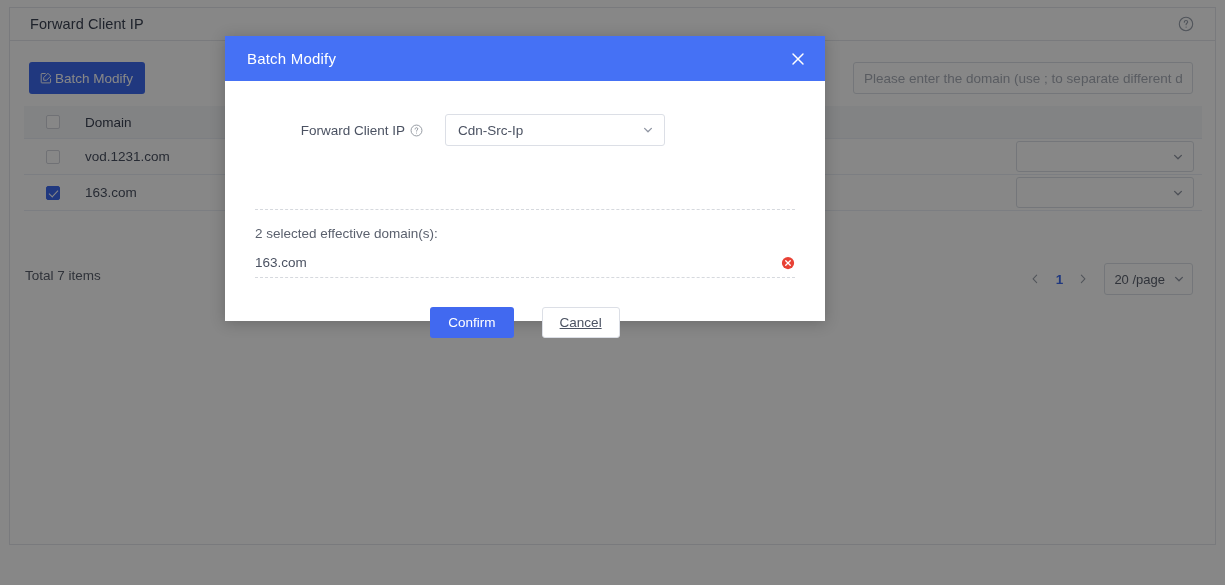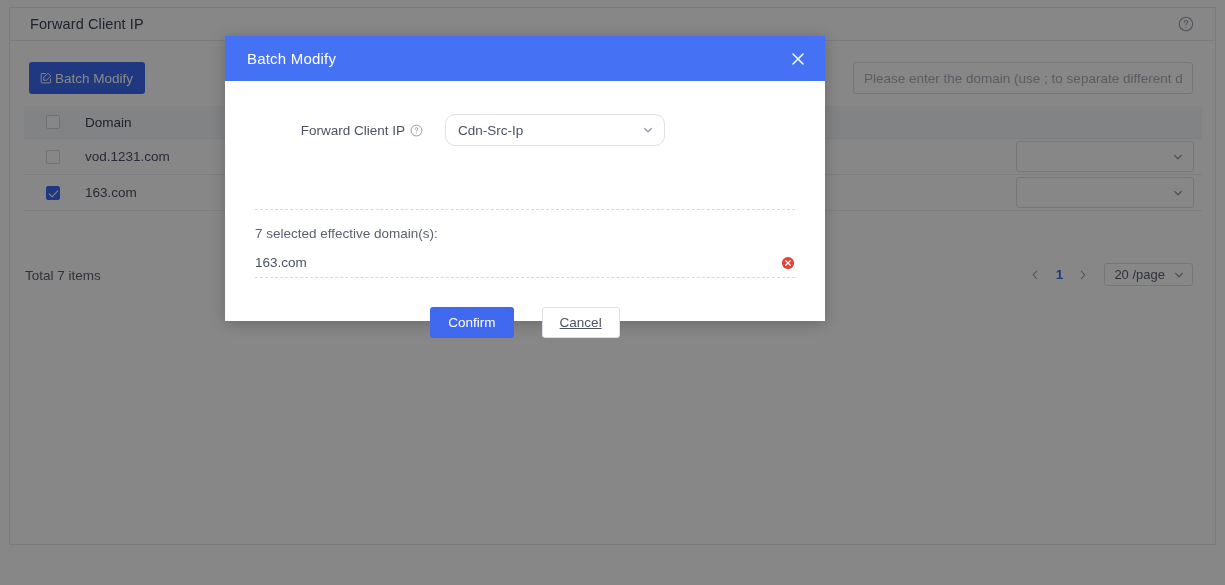--- a/index.html
+++ b/index.html
@@ -183,21 +183,21 @@
   }
   .pg-num {
     font-size: 13.5px;
     color: #3d6af0;
     font-weight: bold;
     min-width: 10px;
     text-align: center;
   }
   .pg-size {
     margin-left: 2px;
-    height: 23px;
+    height: 32px;
     min-width: 79px;
     border: 1px solid #dcdfe6;
     border-radius: 3px;
     display: flex;
     align-items: center;
     justify-content: space-between;
     padding: 0 7px 0 9px;
     gap: 8px;
     font-size: 13px;
     color: #5b616e;
@@ -264,21 +264,21 @@
   .q-icon {
     width: 13px; height: 13px;
     color: #8a9099;
     display: inline-block;
   }
   .q-icon svg { display: block; }
   .form-select {
     margin-left: 22px;
     width: 220px; height: 32px;
     border: 1px solid #dcdfe6;
-    border-radius: 10px;
+    border-radius: 3px;
     background: #ffffff;
     display: flex;
     align-items: center;
     padding: 0 10px 0 12px;
     font-size: 13.5px;
     color: #4b5262;
     cursor: pointer;
   }
   .form-select .chev { margin-left: auto; }
 
@@ -471,21 +471,21 @@
         <span class="chev">
           <svg viewBox="0 0 12 12" fill="none" stroke="currentColor" stroke-width="1.3" stroke-linecap="round" stroke-linejoin="round">
               <path d="M2.6 4.4L6 7.8l3.4-3.4"></path>
             </svg>
         </span>
       </div>
     </div>
 
     <div class="divider d1"></div>
 
-    <div class="sel-label">7 selected effective domain(s):</div>
+    <div class="sel-label">2 selected effective domain(s):</div>
 
     <div class="dom-item">
       <span class="dom-name">163.com</span>
       <span class="dom-remove">
         <svg viewBox="0 0 16 16">
           <circle cx="8" cy="8" r="7" fill="#e84135"></circle>
           <path d="M5.4 5.4L10.6 10.6M10.6 5.4L5.4 10.6" stroke="#ffffff" stroke-width="1.5" stroke-linecap="round"></path>
         </svg>
       </span>
     </div>

